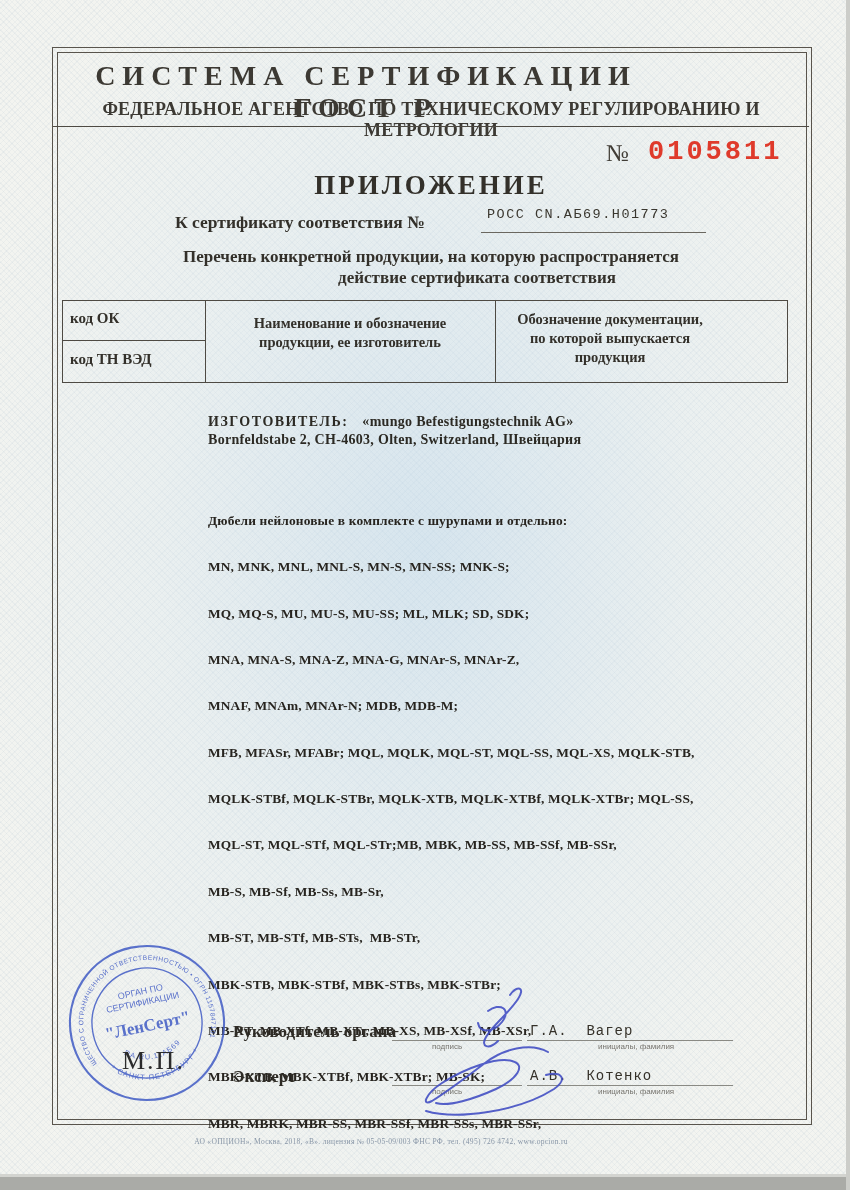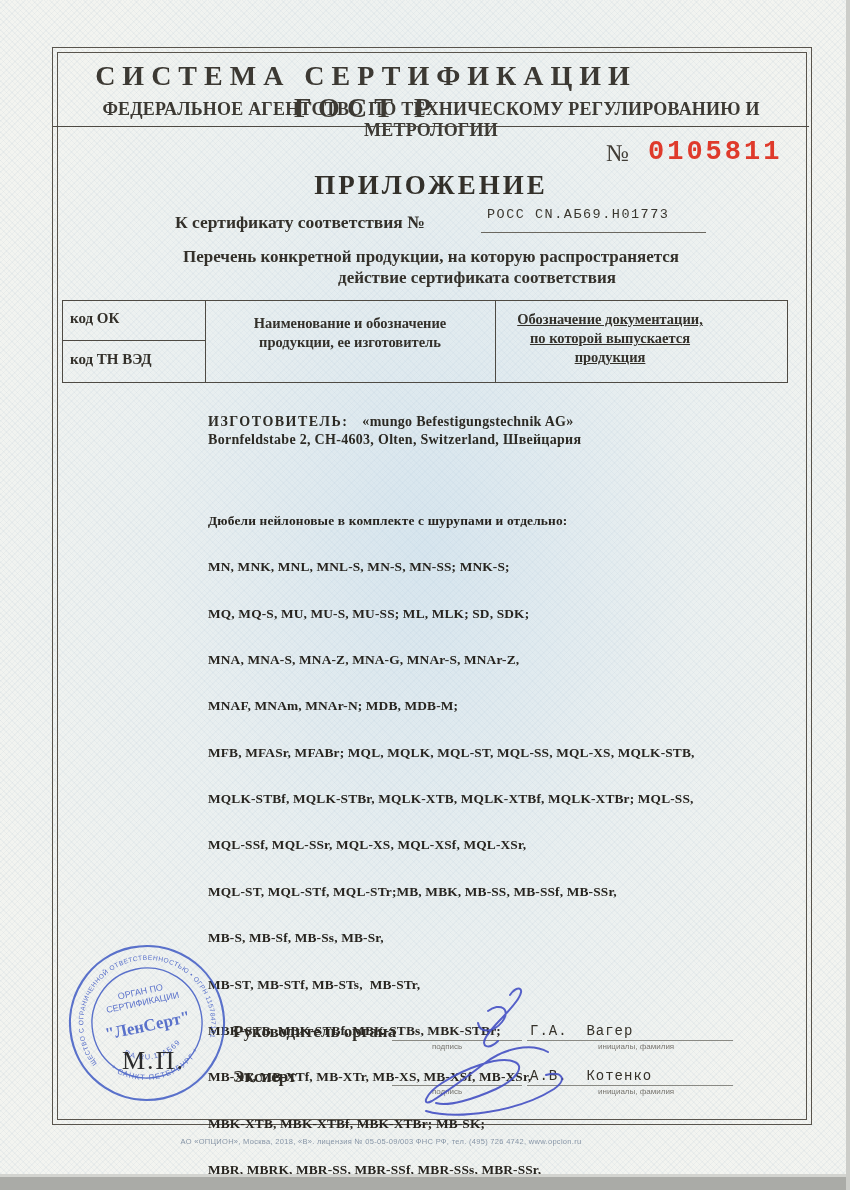--- a/index.html
+++ b/index.html
@@ -39,21 +39,21 @@
   .subtitle2{left:52px;top:268px;width:850px;font-size:17px;color:#33302a;}
 
   .tbl-border{border:1.2px solid #4e4a43;}
   .tbl{left:62px;top:300px;width:724px;height:81px;}
   .tbl-div1{left:205px;top:300px;height:82px;border-left:1.2px solid #4e4a43;}
   .tbl-div2{left:495px;top:300px;height:82px;border-left:1.2px solid #4e4a43;}
   .tbl-split{left:62px;top:340px;width:143px;border-top:1.2px solid #4e4a43;}
   .cell-okp{left:70px;top:310px;font-size:15px;font-weight:600;color:#33302a;}
   .cell-tnved{left:70px;top:351px;font-size:15px;font-weight:600;color:#33302a;}
   .cell-mid{left:205px;top:314px;width:290px;font-size:14.5px;line-height:19px;color:#33302a;text-align:center;}
-  .cell-right{left:495px;top:310px;width:230px;font-size:14.5px;line-height:19px;color:#33302a;text-decoration:underline;}
+  .cell-right{left:495px;top:310px;width:230px;font-size:14.5px;line-height:19px;color:#33302a;}
 
   .man-line1{left:208px;top:414px;font-size:14px;color:#2c2a24;}
   .man-label{letter-spacing:1.5px;font-weight:600;}
   .man-name{font-weight:700;letter-spacing:.3px;}
   .man-line2{left:208px;top:432px;font-size:14px;font-weight:700;letter-spacing:.3px;color:#2c2a24;}
 
   .products{left:208px;top:482px;width:580px;font-size:13.4px;line-height:15.45px;
             font-weight:700;color:#27241f;letter-spacing:.15px;white-space:pre;}
 
   .stamp-svg{left:56px;top:932px;}
@@ -67,21 +67,21 @@
   .sig-sub1{left:432px;top:1042px;}
   .sig-sub2{left:432px;top:1087px;}
   .name1{left:530px;top:1023px;font-size:14px;letter-spacing:1px;color:#353129;white-space:pre;}
   .name2{left:530px;top:1068px;font-size:14px;letter-spacing:1px;color:#353129;white-space:pre;}
   .name-line1{left:527px;top:1040px;width:206px;border-top:1px solid #8a8a84;}
   .name-line2{left:527px;top:1085px;width:206px;border-top:1px solid #8a8a84;}
   .name-sub1{left:598px;top:1042px;}
   .name-sub2{left:598px;top:1087px;}
 
   .footer{left:0;top:1137px;width:762px;text-align:center;
-          font-family:Liberation Sans, sans-serif;font-size:7.5px;color:#8795a6;letter-spacing:.3px;}
+          font-family:Liberation Serif, serif;font-size:7.5px;color:#8795a6;letter-spacing:.3px;}
 </style>
 </head>
 <body>
 
 <div class="page">
 
   <div class="frame">
     <div class="frame-inner"></div>
   </div>
 
@@ -122,21 +122,20 @@
   <div class="abs man-line2">Bornfeldstabe 2, CH-4603, Olten, Switzerland, Швейцария</div>
 
   <div class="abs products">
     <div>Дюбели нейлоновые в комплекте с шурупами и отдельно:</div>
     <div>MN, MNK, MNL, MNL-S, MN-S, MN-SS; MNK-S;</div>
     <div>MQ, MQ-S, MU, MU-S, MU-SS; ML, MLK; SD, SDK;</div>
     <div>MNA, MNA-S, MNA-Z, MNA-G, MNAr-S, MNAr-Z,</div>
     <div>MNAF, MNAm, MNAr-N; MDB, MDB-M;</div>
     <div>MFB, MFASr, MFABr; MQL, MQLK, MQL-ST, MQL-SS, MQL-XS, MQLK-STB,</div>
     <div>MQLK-STBf, MQLK-STBr, MQLK-XTB, MQLK-XTBf, MQLK-XTBr; MQL-SS,</div>
-    <div>MQL-SSf, MQL-SSr, MQL-XS, MQL-XSf, MQL-XSr,</div>
     <div>MQL-ST, MQL-STf, MQL-STr;MB, MBK, MB-SS, MB-SSf, MB-SSr,</div>
     <div>MB-S, MB-Sf, MB-Ss, MB-Sr,</div>
     <div>MB-ST, MB-STf, MB-STs,  MB-STr,</div>
     <div>MBK-STB, MBK-STBf, MBK-STBs, MBK-STBr;</div>
     <div>MB-XT, MB-XTf, MB-XTr, MB-XS, MB-XSf, MB-XSr,</div>
     <div>MBK-XTB, MBK-XTBf, MBK-XTBr; MB-SK;</div>
     <div>MBR, MBRK, MBR-SS, MBR-SSf, MBR-SSs, MBR-SSr,</div>
     
     
     

